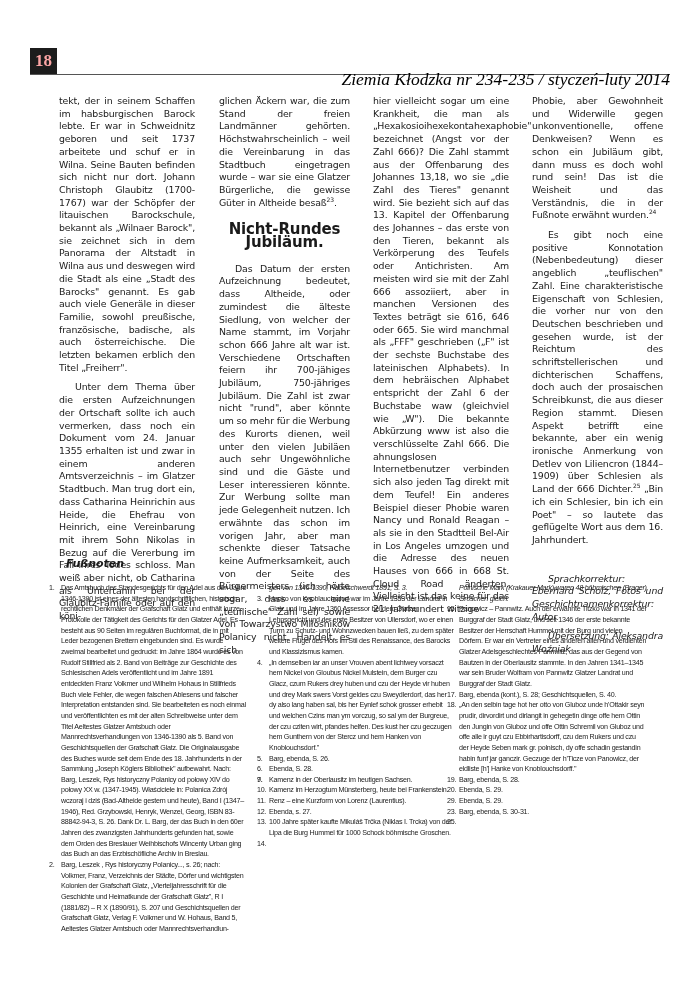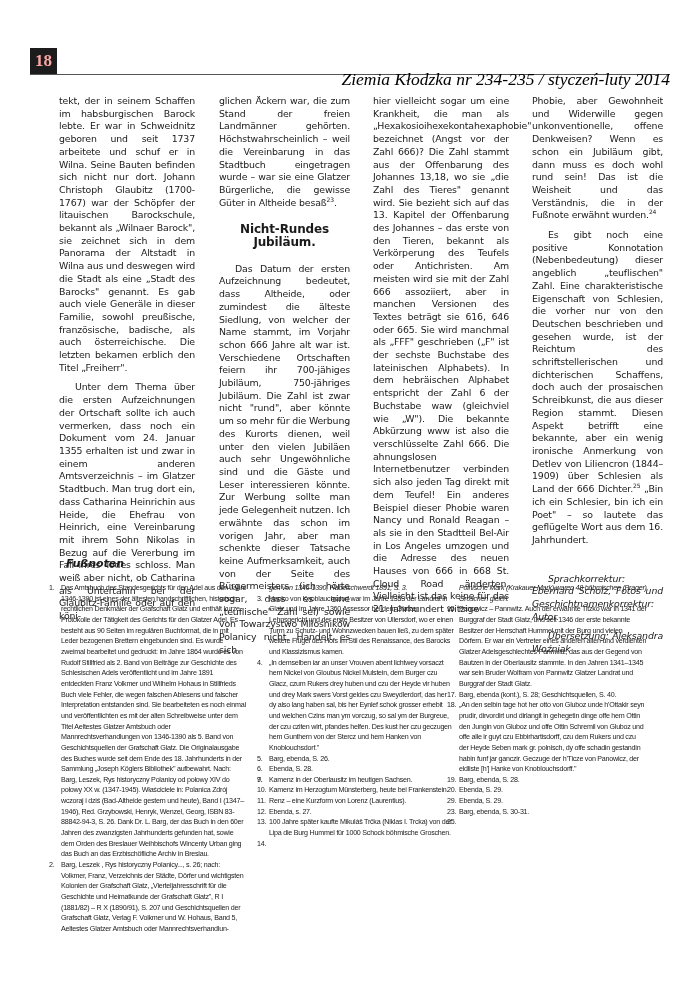--- a/index.html
+++ b/index.html
@@ -11,21 +11,21 @@
   .running-head { position: absolute; right: 0; top: 2px; font-family: "Liberation Serif", serif; font-style: italic;
     font-size: 17.5px; color: #000000; white-space: nowrap; margin-top: 19px; }
   .col { position: absolute; top: 88px; font-family: "DejaVu Sans", sans-serif; font-size: 9.4px; line-height: 12.7px;
     text-align: justify; hyphens: manual; letter-spacing: -0.15px; }
   .col p { margin: 7px; }
   .col p.indent { text-indent: 16px; }
   .c1 { left: 52px; width: 150px; }
   .c2 { left: 212px; width: 145px; }
   .c3 { left: 366px; width: 150px; }
   .c4 { left: 525px; width: 145px; }
-  .subhead { font-weight: bold; text-align: center; margin: 14px 0 14px 0 !important; font-size: 12px; }
+  .subhead { font-weight: bold; text-align: center; margin: 14px 0 14px 0 !important; font-size: 15px; }
   .italic { font-style: italic; }
   sup { font-size: 6px; line-height: 0; vertical-align: super; }
   .fn-title { position: absolute; left: 66px; top: 557px; font-family: "DejaVu Sans", sans-serif; font-weight: bold; font-size: 11px; font-style: italic; }
   .fn-col { position: absolute; top: 583px; font-family: "Liberation Sans", sans-serif; font-size: 7.15px;
     line-height: 10.65px; letter-spacing: -0.25px; color: #222; }
   .fn-col ol { list-style: none; margin: 0; padding: 0; }
   .fn-col li { position: relative; padding-left: 12px; }
   .fn-col li .num { position: absolute; left: 0; top: 0; }
   .fn-col li.cont { padding-left: 12px; font-style: italic; }
   .fn1 { left: 49px; width: 198px; }

